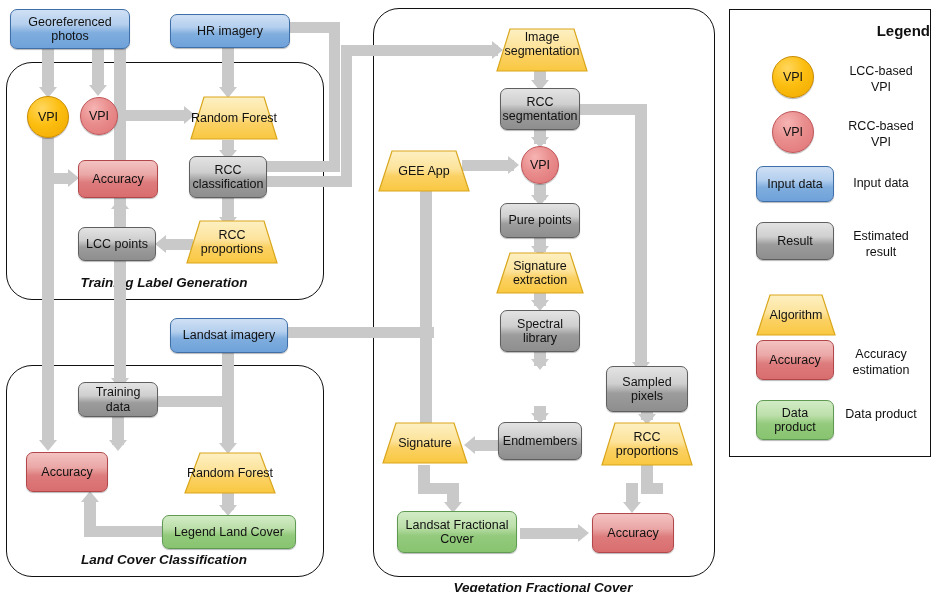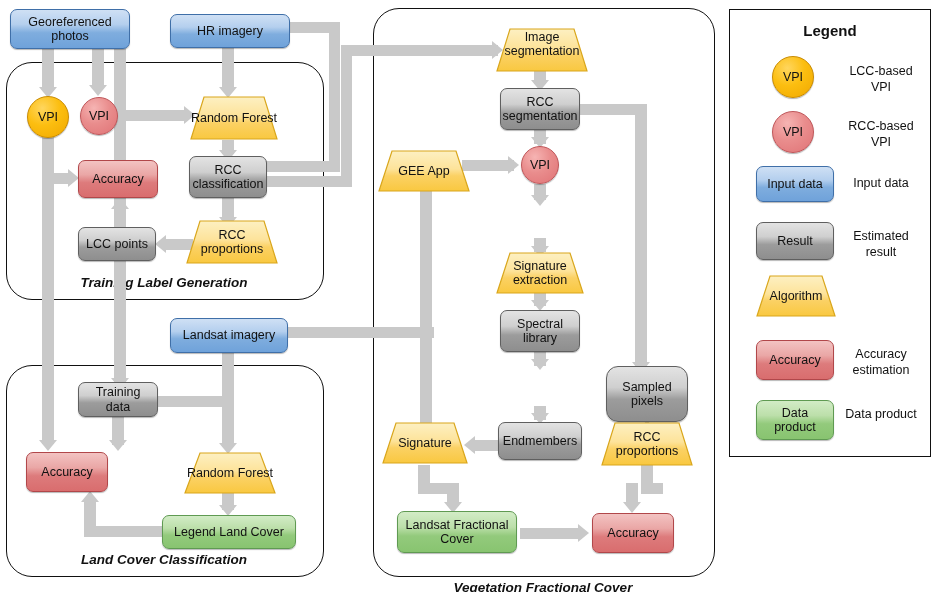--- a/index.html
+++ b/index.html
@@ -44,21 +44,21 @@
   
   .conn{position:absolute;background:#c9c9c9;}
   .arrow{position:absolute;width:0;height:0;}
   .ar-down{border-left:9px solid transparent;border-right:9px solid transparent;border-top:11px solid #c9c9c9;}
   .ar-up{border-left:9px solid transparent;border-right:9px solid transparent;border-bottom:11px solid #c9c9c9;}
   .ar-right{border-top:9px solid transparent;border-bottom:9px solid transparent;border-left:11px solid #c9c9c9;}
   .ar-left{border-top:9px solid transparent;border-bottom:9px solid transparent;border-right:11px solid #c9c9c9;}
 
   
   #legend{position:absolute;border:1.6px solid #111;background:#fff;}
-  .lg-title{position:absolute;width:100%;text-align:center;font-weight:bold;font-size:15px;color:#111;}
+  .lg-title{position:absolute;width:100%;text-align:right;font-weight:bold;font-size:15px;color:#111;}
   .lg-text{position:absolute;font-size:12.5px;color:#111;text-align:center;line-height:1.25;}
 </style>
 </head>
 <body>
 
 <div id="root">
 
   <div class="panel" style="left:6px;top:62px;width:316px;height:236px;"></div>
   <div class="panel-title" style="left:6px;top:275px;width:316px;">Training Label Generation</div>
 
@@ -302,20 +302,23 @@
     </svg>
     <div class="lab">
         <span>GEE App</span>
       </div>
   </div>
 
   <div class="node circ rcc" style="left:521px;top:146px;width:38px;height:38px;">
     <span>VPI</span>
   </div>
 
+  <div class="node box result" style="left:500px;top:203px;width:80px;height:35px;">
+    <span>Pure points</span>
+  </div>
 
   <div class="trap" style="left:496px;top:252px;width:88px;height:42px;">
     <svg viewBox="0 0 88 42" preserveAspectRatio="none">
       <defs>
           <linearGradient id="gy6" x1="0" y1="0" x2="0" y2="1">
         <stop offset="0" stop-color="#fdf0c2"></stop>
             <stop offset="0.45" stop-color="#fde39a"></stop>
         <stop offset="0.62" stop-color="#fbd164"></stop>
             <stop offset="1" stop-color="#f9c840"></stop>
           </linearGradient>
@@ -346,21 +349,21 @@
             <stop offset="1" stop-color="#f9c840"></stop>
           </linearGradient>
         </defs>
       <polygon points="14,1 72,1 85,41 1,41" fill="url(#gy8)" stroke="#d9a61c" stroke-width="1.2"></polygon>
     </svg>
     <div class="lab">
         <span>Signature</span>
       </div>
   </div>
 
-  <div class="node box result" style="left:606px;top:366px;width:82px;height:56px;border-radius:12px;">
+  <div class="node box result" style="left:606px;top:366px;width:82px;height:46px;">
     <span>Sampled pixels</span>
   </div>
 
   <div class="trap" style="left:601px;top:422px;width:92px;height:44px;">
     <svg viewBox="0 0 92 44" preserveAspectRatio="none">
       <defs>
           <linearGradient id="gy9" x1="0" y1="0" x2="0" y2="1">
         <stop offset="0" stop-color="#fdf0c2"></stop>
             <stop offset="0.45" stop-color="#fde39a"></stop>
         <stop offset="0.62" stop-color="#fbd164"></stop>
@@ -398,21 +401,21 @@
     <div class="node box input" style="left:26px;top:156px;width:78px;height:36px;">
       <span>Input data</span>
     </div>
     <div class="lg-text" style="left:108px;top:166px;width:86px;">Input data</div>
 
     <div class="node box result" style="left:26px;top:212px;width:78px;height:38px;">
       <span>Result</span>
     </div>
     <div class="lg-text" style="left:108px;top:219px;width:86px;">Estimated result</div>
 
-    <div class="trap" style="left:26px;top:265px;width:80px;height:42px;">
+    <div class="trap" style="left:26px;top:284px;width:80px;height:42px;">
       <svg viewBox="0 0 80 42" preserveAspectRatio="none">
         <defs>
             <linearGradient id="gyL" x1="0" y1="0" x2="0" y2="1">
           <stop offset="0" stop-color="#fdf0c2"></stop>
               <stop offset="0.45" stop-color="#fde39a"></stop>
           <stop offset="0.62" stop-color="#fbd164"></stop>
               <stop offset="1" stop-color="#f9c840"></stop>
             </linearGradient>
           </defs>
         <polygon points="14,1 66,1 79,41 1,41" fill="url(#gyL)" stroke="#d9a61c" stroke-width="1.2"></polygon>

